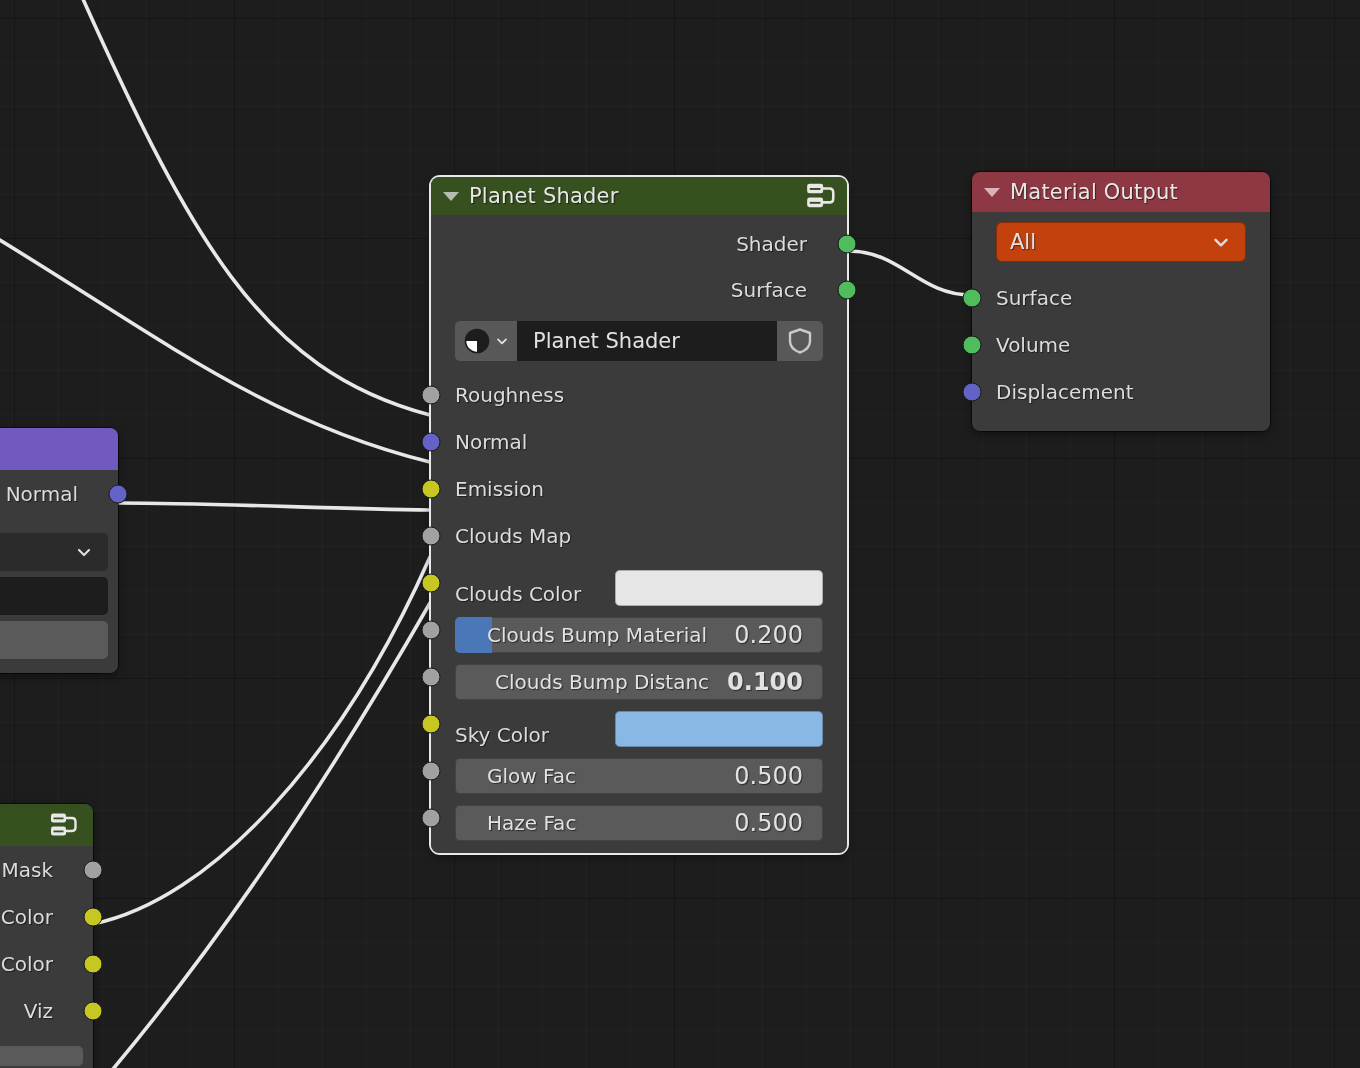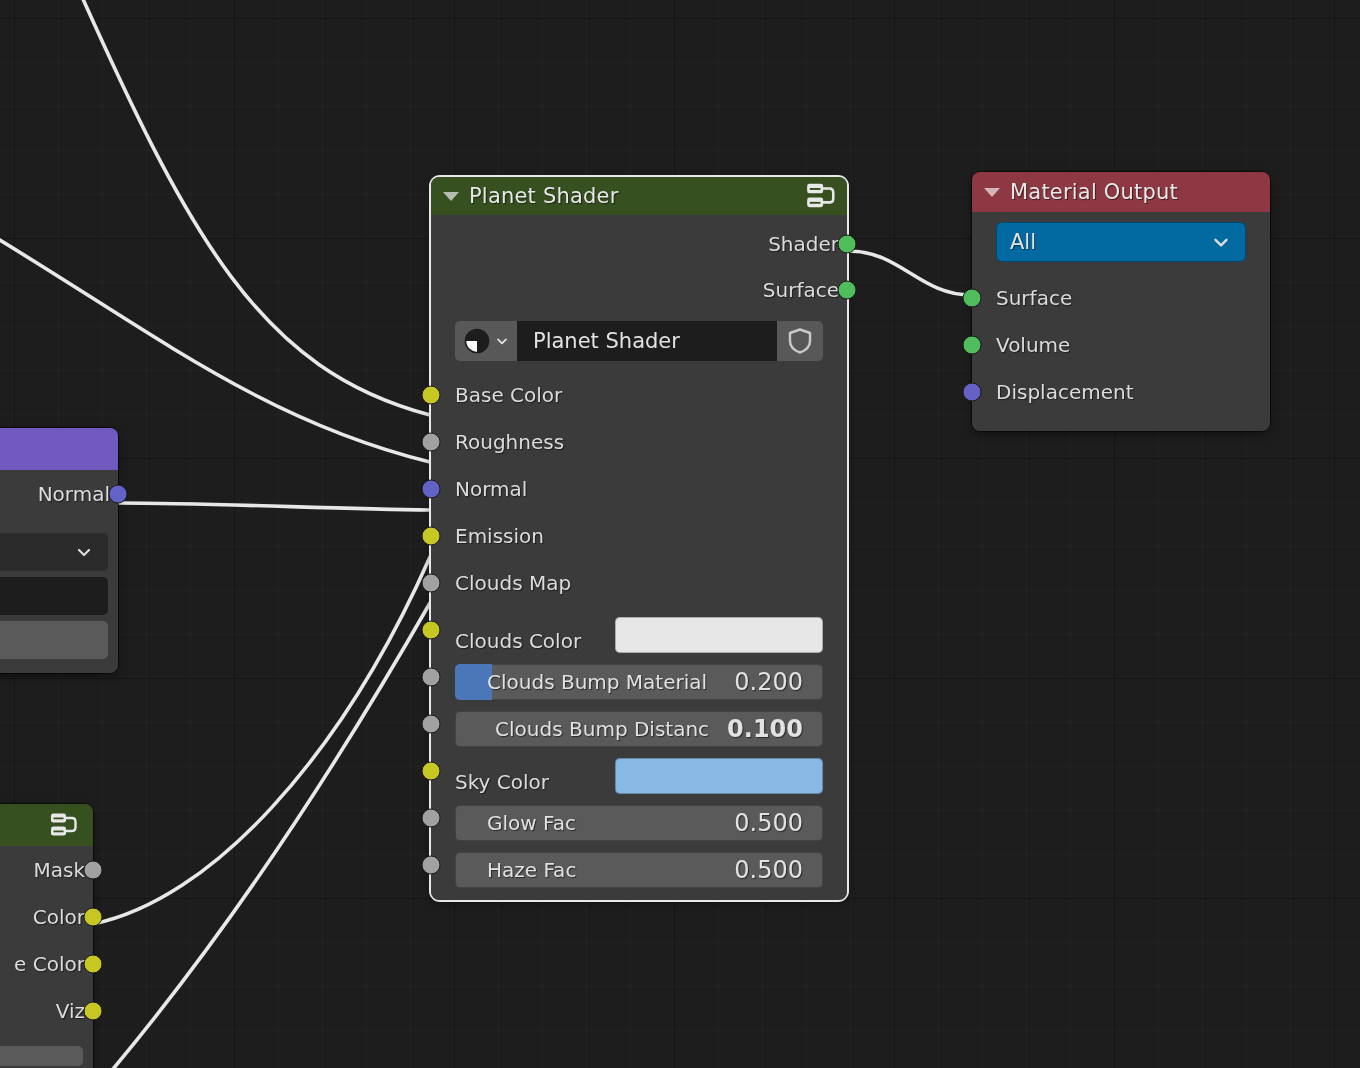--- a/index.html
+++ b/index.html
@@ -99,21 +99,21 @@
   .sock.purple { background: #6363c7; }
   .sock.green  { background: #4fbd5c; }
 
   .lbl {
     color: #dcdcdc;
     font-size: 20px;
     text-shadow: 1px 1px 1px rgba(0,0,0,0.5);
     white-space: nowrap;
   }
   .lbl.left  { margin-left: 24px; }
-  .lbl.right { margin-left: auto; margin-right: 8px; }
+  .lbl.right { margin-left: auto; margin-right: 40px; }
 
   
   .slider {
     position: relative;
     height: 36px;
     border-radius: 5px;
     background: #5a5a5a;
     overflow: hidden;
     display: flex;
     align-items: center;
@@ -196,21 +196,21 @@
     border-radius: 0 5px 5px 0;
     display: flex;
     align-items: center;
     justify-content: center;
   }
 
   
   .dropdown {
     margin: 10px 24px 12px 24px;
     height: 40px;
-    background: #0369a1;
+    background: #c2410c;
     border-radius: 6px;
     display: flex;
     align-items: center;
     padding: 0 14px;
     box-shadow: inset 0 0 0 1px rgba(0,0,0,0.3);
   }
   .dropdown .dtext {
     color: #e2e2e2;
     font-size: 21px;
     text-shadow: 1px 1px 1px rgba(0,0,0,0.5);
@@ -345,24 +345,20 @@
           <span>Planet Shader</span>
         </div>
         <div class="mat-shield">
           <svg width="26" height="28" viewBox="0 0 26 28">
             <path d="M13 2.5 L23 6 L23 14 Q23 22 13 25.5 Q3 22 3 14 L3 6 Z" fill="none" stroke="#c9c9c9" stroke-width="2.4" stroke-linejoin="round"></path>
           </svg>
         </div>
       </div>
 
       <div class="row">
-        <span class="sock yellow in"></span>
-        <span class="lbl left">Base Color</span>
-      </div>
-      <div class="row">
         <span class="sock gray in"></span>
         <span class="lbl left">Roughness</span>
       </div>
       <div class="row">
         <span class="sock purple in"></span>
         <span class="lbl left">Normal</span>
       </div>
       <div class="row">
         <span class="sock yellow in"></span>
         <span class="lbl left">Emission</span>

